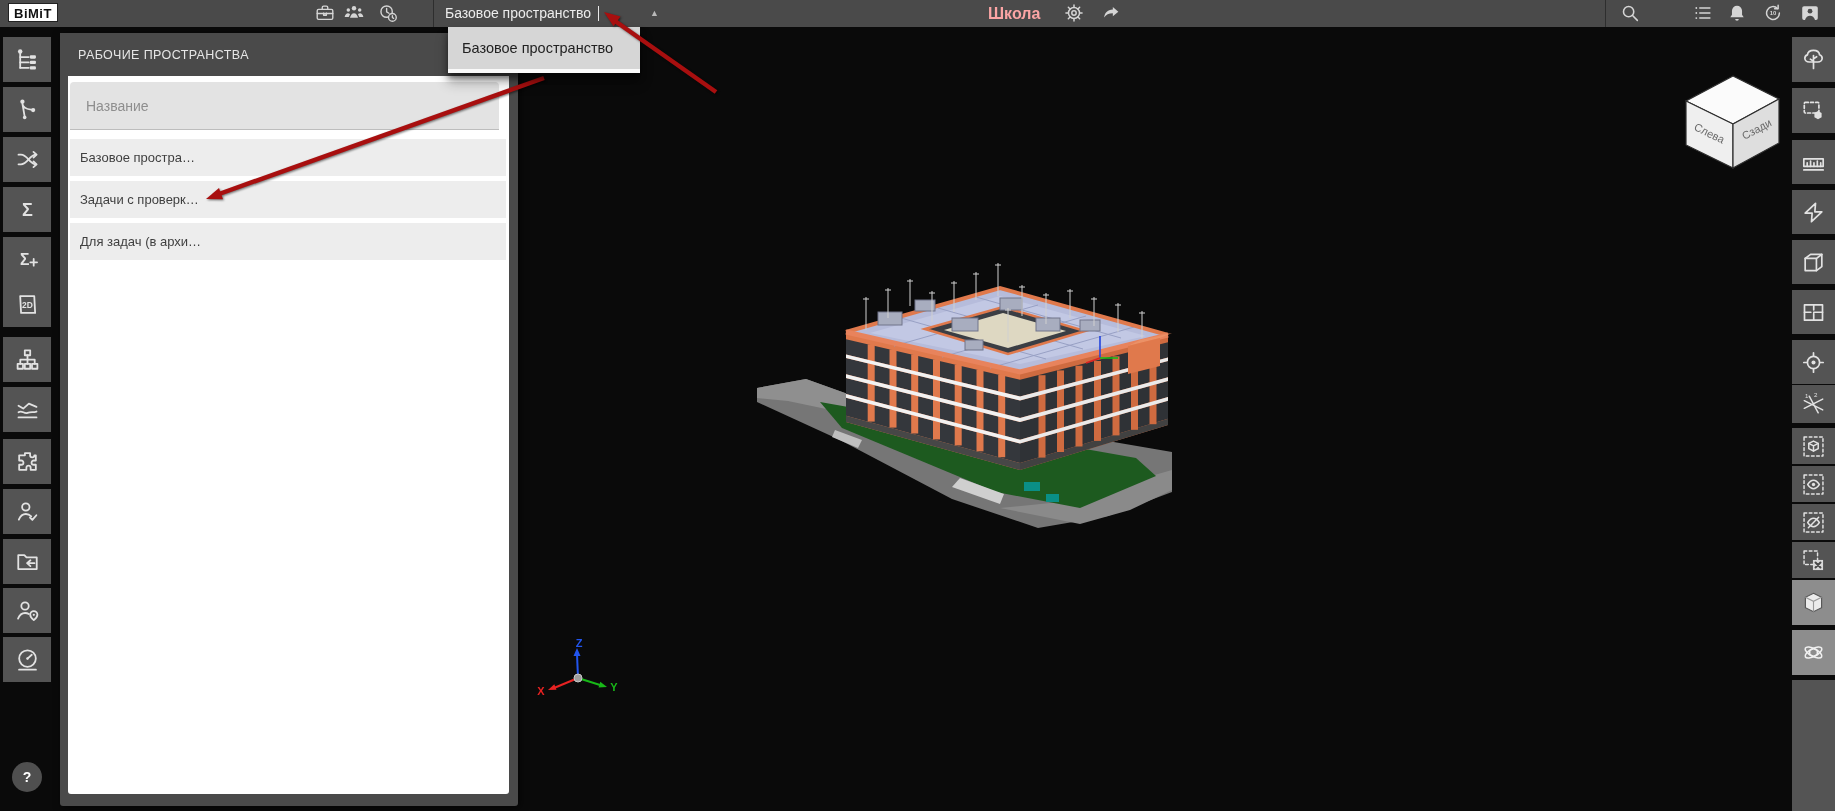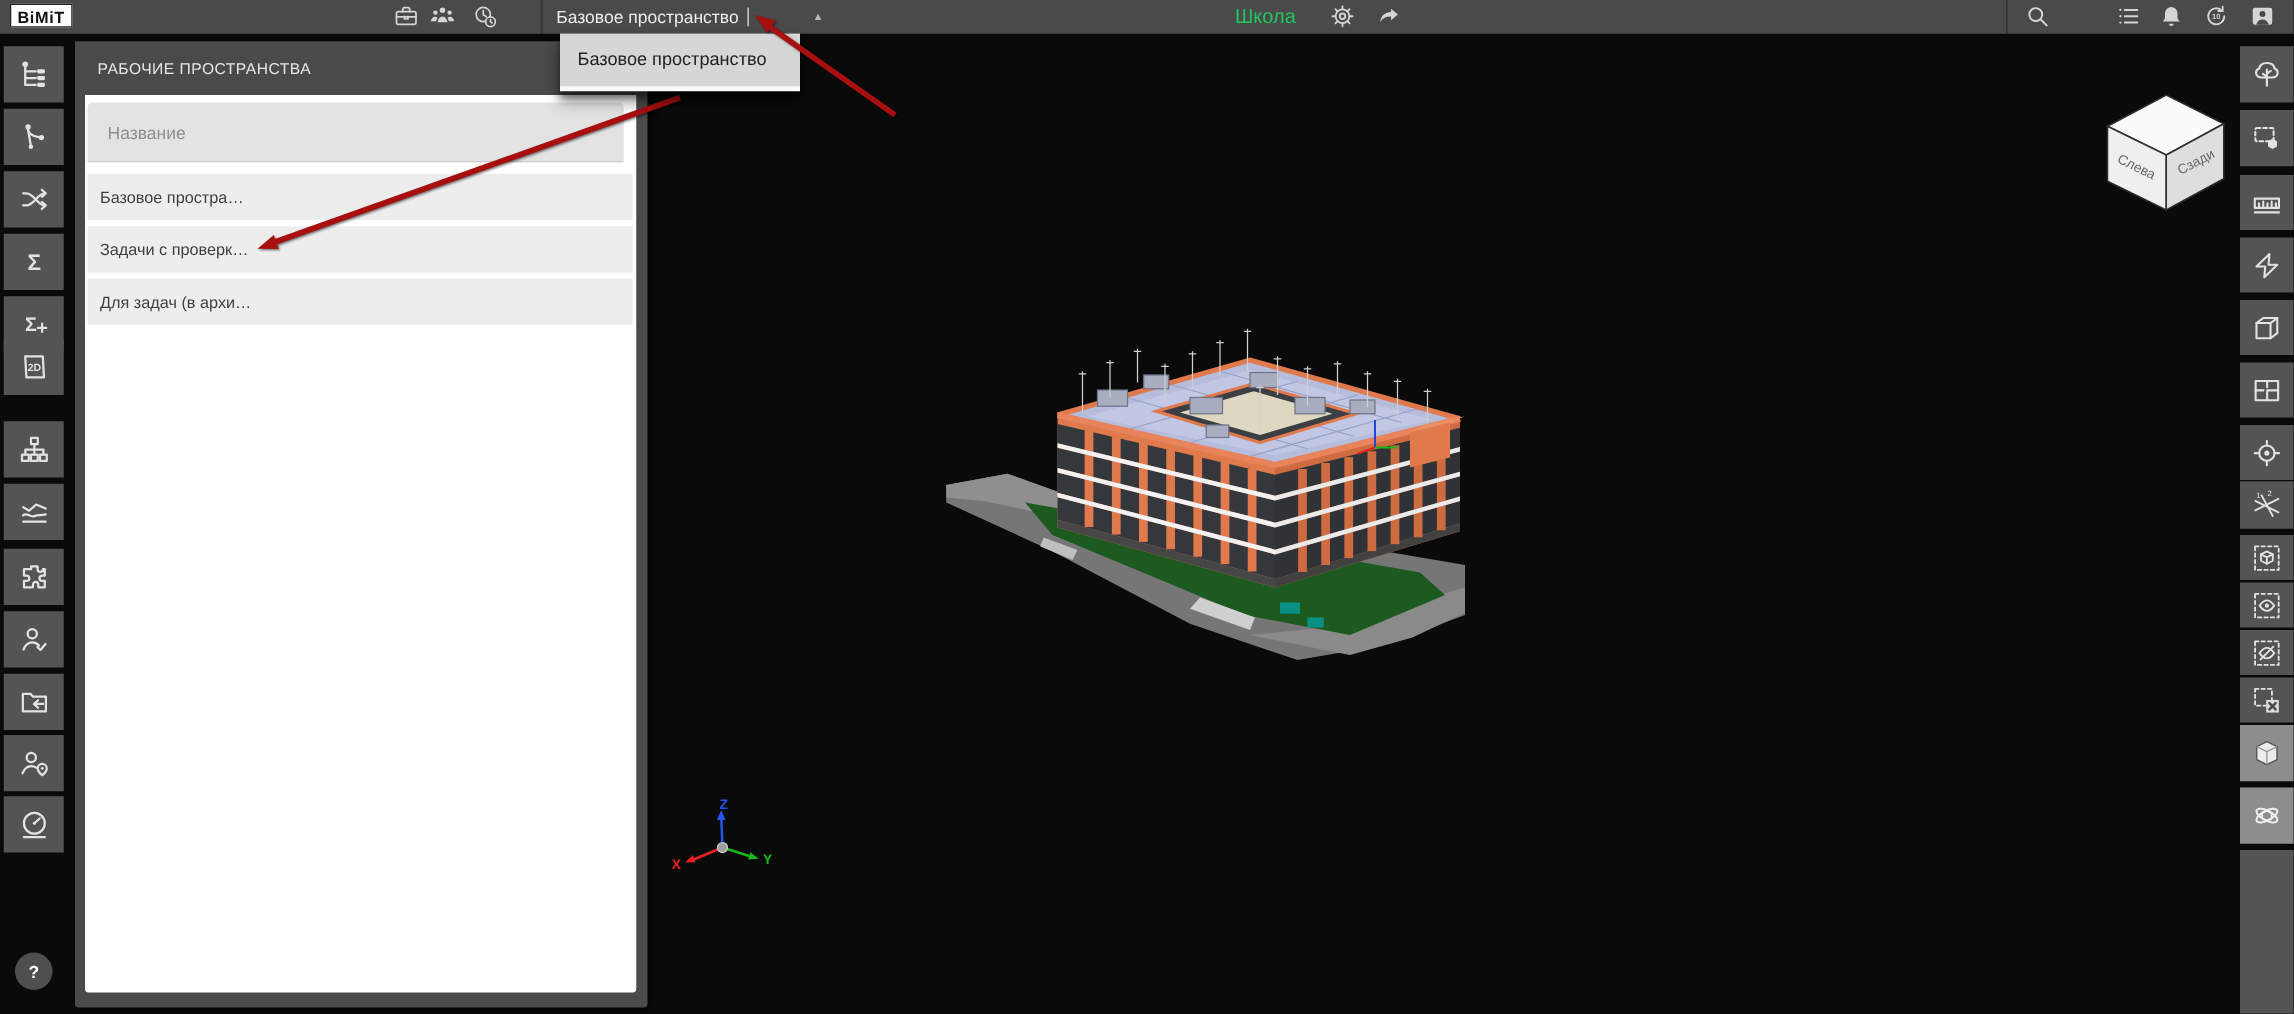--- a/index.html
+++ b/index.html
@@ -11,21 +11,21 @@
   #logo{position:absolute;left:8px;top:3px;height:19px;padding:0 5px;background:#fff;
         color:#111;font-weight:bold;font-size:13px;line-height:19px;letter-spacing:.5px;
         border:1px solid #222;box-sizing:border-box;}
   .tb-ic{position:absolute;top:2px;width:22px;height:22px;}
   .tb-ic svg{width:22px;height:22px;}
   .tbsep{position:absolute;top:0;width:1px;height:27px;background:#2e2e2e;}
   #ws-field{position:absolute;left:437px;top:0;width:232px;height:27px;cursor:pointer;}
   #ws-value{position:absolute;left:8px;top:0;line-height:27px;font-size:14px;color:#ececec;}
   #ws-cursor{position:absolute;left:161px;top:6px;width:1px;height:15px;background:#e8e8e8;}
   #ws-caret{position:absolute;left:213px;top:0;line-height:27px;font-size:9px;color:#b9b9b9;}
-  #proj-title{position:absolute;left:988px;top:0;line-height:27px;font-size:16px;color:#22c55e;}
+  #proj-title{position:absolute;left:988px;top:0;line-height:27px;font-size:16px;color:#fca5a5;font-weight:bold;}
 
   
   #ws-menu{position:absolute;left:448px;top:27px;width:192px;background:#fafafa;z-index:35;
            box-shadow:0 5px 6px rgba(0,0,0,.45), 0 9px 12px rgba(0,0,0,.3);padding-bottom:4px;}
   .menu-item{font-size:14.5px;color:#222;padding-left:14px;cursor:pointer;}
   .menu-item.sel{background:#d6d6d6;height:42px;line-height:42px;}
   .menu-item.normal{background:#f5f5f5;height:37px;line-height:37px;}
 
   
   .tile{position:absolute;background:#545454;display:flex;align-items:center;justify-content:center;cursor:pointer;z-index:15;}
@@ -294,21 +294,21 @@
   <svg viewBox="0 0 24 24" class="ic">
     <text x="12" y="17.5" font-size="16" font-weight="bold" fill="#e2e2e2" stroke="none" text-anchor="middle">Σ</text>
   </svg>
 </div>
 <div class="tile lt" style="top:237px">
   <svg viewBox="0 0 24 24" class="ic">
     <text x="9.5" y="17" font-size="14" font-weight="bold" fill="#e2e2e2" stroke="none" text-anchor="middle">Σ</text>
     <path d="M17.5 11.5v6M14.5 14.5h6"></path>
   </svg>
 </div>
-<div class="tile lt" style="top:271px">
+<div class="tile lt" style="top:282px">
   <svg viewBox="0 0 24 24" class="ic">
     <path d="M5.5 4.5h12.5l.8 15H6.3z"></path>
     <text x="12" y="14.8" font-size="7.5" font-weight="bold" fill="#e2e2e2" stroke="none" text-anchor="middle">2D</text>
   </svg>
 </div>
 <div class="tile lt" style="top:337px">
   <svg viewBox="0 0 24 24" class="ic">
     <rect x="9.6" y="3.8" width="4.8" height="4.4"></rect>
       <rect x="3.2" y="15.8" width="4.8" height="4.4"></rect>
     <rect x="9.6" y="15.8" width="4.8" height="4.4"></rect>

